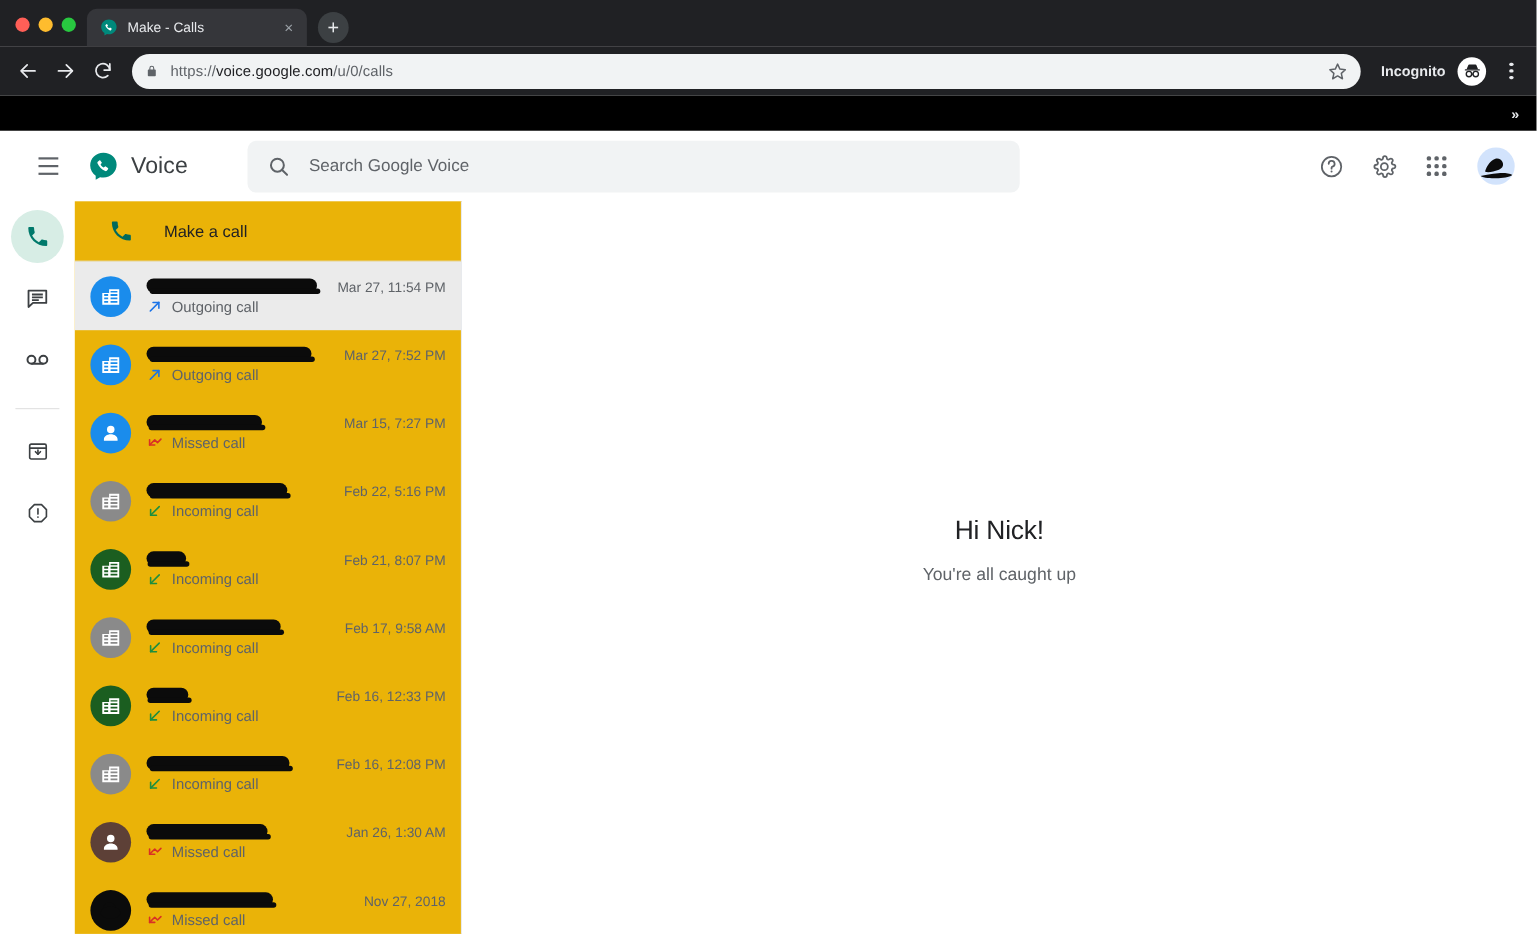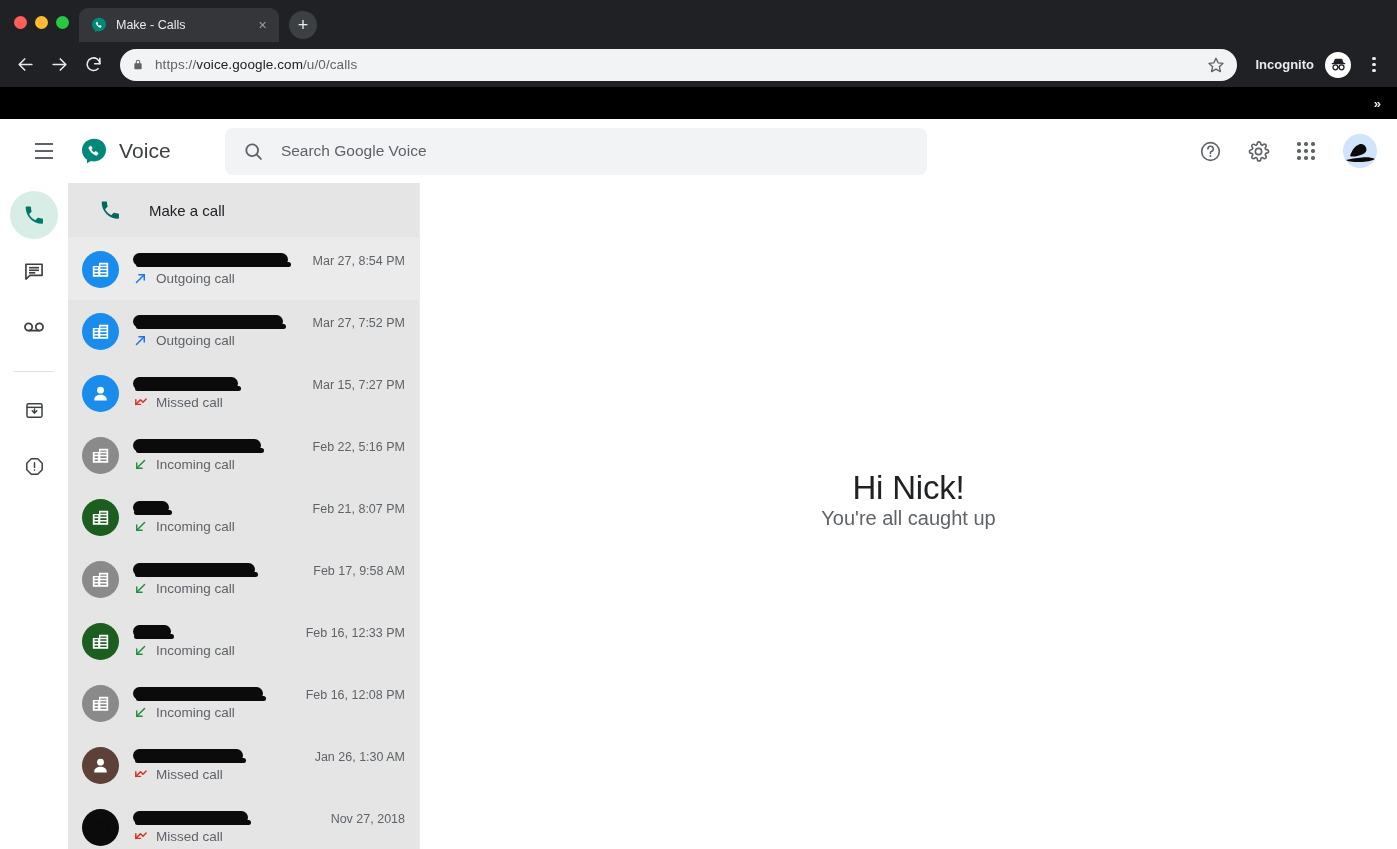--- a/index.html
+++ b/index.html
@@ -122,21 +122,21 @@
   }
   .rail-item {
     width:48px; height:48px; border-radius:50%; display:flex;
     align-items:center; justify-content:center; color:#3c4043; margin-bottom:8px;
   }
   .rail-item.active { background:#d7ede5; color:#00796b; }
   .rail-sep { width:40px; height:1px; background:#e0e0e0; margin:12px 0 14px; }
 
   
   .listcol {
-    width:352px; flex:0 0 352px; background:#e5e5e5; display:flex; flex-direction:column;
+    width:352px; flex:0 0 352px; background:#eab308; display:flex; flex-direction:column;
     border-right:1px solid #e8eaed; min-height:0;
   }
   .makecall {
     height:55px; flex:0 0 55px; display:flex; align-items:center;
     gap:28px; padding-left:31px; border-bottom:1px solid #e8eaed;
   }
   .makecall-icon { width:22px; height:22px; flex:0 0 22px; color:#00695c; }
   .makecall-label { font-size:15px; color:#202124; }
 
   .calllist { flex:1; overflow-y:auto; position:relative; }
@@ -171,22 +171,22 @@
   .typeicon { width:15px; height:15px; flex:0 0 15px; }
   .typetext { font-size:13.5px; color:#5f6368; }
 
   .calltime { font-size:12.5px; color:#5f6368; white-space:nowrap; flex:0 0 auto; padding-bottom:17px; }
 
   
   .mainpane {
     flex:1; display:flex; flex-direction:column; align-items:center;
     justify-content:flex-start; padding-top:286px; background:#fff;
   }
-  .greeting { font-size:33px; color:#202124; font-weight:400; letter-spacing:-.2px; }
-  .subgreeting { font-size:20px; color:#5f6368; }
+  .greeting { font-size:24px; color:#202124; font-weight:400; letter-spacing:-.2px; }
+  .subgreeting { font-size:16px; color:#5f6368; margin-top:17px; }
 </style>
 </head>
 <body>
 
 <div class="browser">
 
   <div class="tabstrip">
     <div class="traffic">
       <span class="dot red"></span>
       <span class="dot yellow"></span>
@@ -388,21 +388,21 @@
                   <span class="redact" style="width: 155px;"></span>
                 </div>
                 <div class="typeline">
                   <span class="typeicon"><svg viewBox="0 0 24 24" fill="none" stroke="#1a73e8" stroke-width="2.3" stroke-linecap="round" stroke-linejoin="round">
                       <line x1="5.5" y1="18.5" x2="18" y2="6"></line>
                       <polyline points="9.5,6 18,6 18,14.5"></polyline>
                     </svg></span>
                   <span class="typetext">Outgoing call</span>
                 </div>
               </div>
-              <div class="calltime">Mar 27, 8:54 PM</div>
+              <div class="calltime">Mar 27, 11:54 PM</div>
             </div>
             <div class="callrow">
               <div class="av" style="background: rgb(26, 140, 236);">
                 <svg viewBox="0 0 24 24" fill="#fff">
                   <path d="M3.2 20.4V8.1h7.1V4.2h10.5v16.2H3.2zm2-2h4.1v-1.9H5.2v1.9zm0-3.6h4.1v-1.9H5.2v1.9zm0-3.6h4.1V9.3H5.2v1.9zm6.6 7.2h7.1v-1.9h-7.1v1.9zm0-3.6h7.1v-1.9h-7.1v1.9zm0-3.6h7.1V9.3h-7.1v1.9zm0-3.6h7.1V6.2h-7.1v1.8z"></path>
                 </svg>
               </div>
               <div class="callmain">
                 <div class="nameline">
                   <span class="redact" style="width: 150px;"></span>

